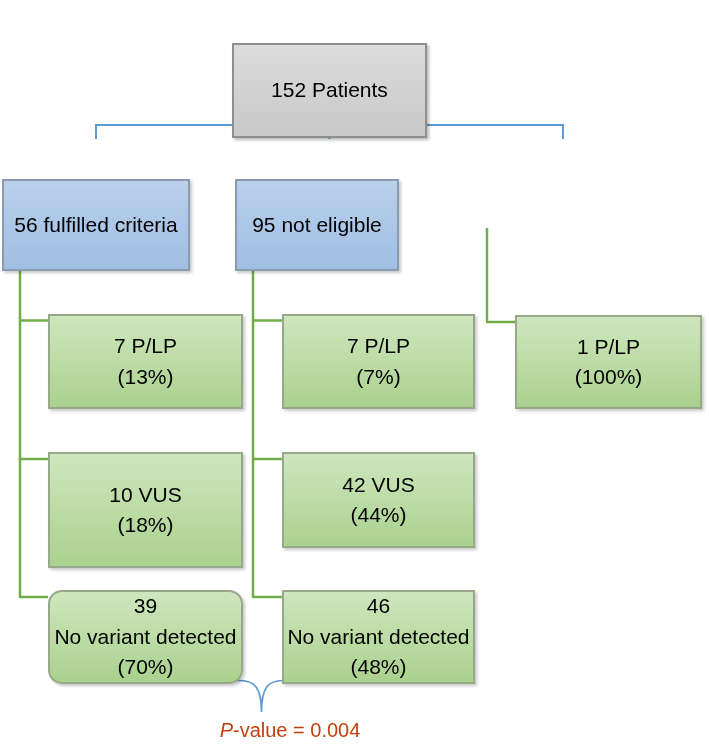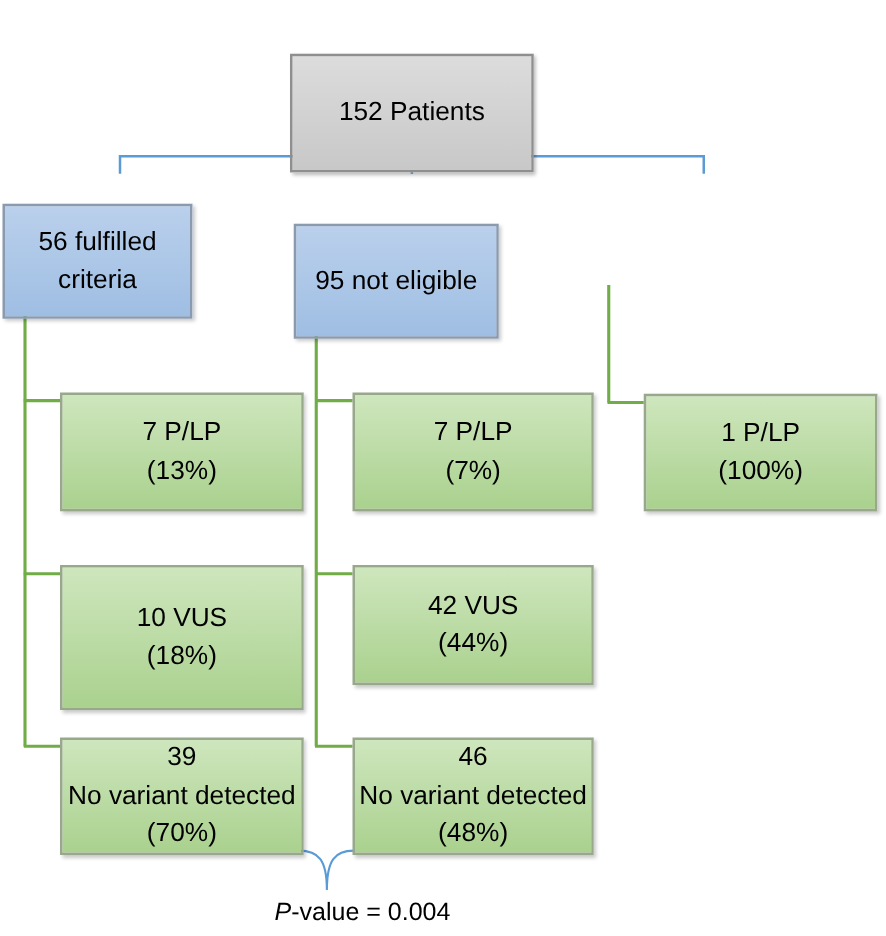--- a/index.html
+++ b/index.html
@@ -33,21 +33,21 @@
   }
   .outcome {
     background:linear-gradient(180deg,#cee6bd 0%,#aad18e 100%);
     border:2px solid #98a98b;
     box-shadow:2px 2px 3px rgba(0,0,0,0.22);
   }
   .pvalue {
     position:absolute;
     left:140px; top:719px; width:300px;
     text-align:center;
-    font-size:20px; color:#000000;
+    font-size:20px; color:#c2410c;
     z-index:1;
   }
   .pvalue .p-ital { font-style:italic; }
 </style>
 </head>
 <body>
 
 <div class="stage">
 
   <svg class="wires" viewBox="0 0 709 749" aria-hidden="true">
@@ -82,36 +82,36 @@
     <g stroke="#5b9bd5" stroke-width="1.7" fill="none" stroke-linecap="round">
       <path d="M145,649 C145,669 150,680.5 169,680.5 L239,680.5 C255,680.5 261.5,688 261.5,712
                C261.5,688 268,680.5 283,680.5 L353,680.5 C372,680.5 377,669 377,649"></path>
     </g>
   </svg>
 
   <div class="node root" style="left:232px; top:2px; width:195px; height:95px;">
     <div>152 Patients</div>
   </div>
 
-  <div class="node branch" style="left:2px; top:122px; width:152px; height:92px;">
+  <div class="node branch" style="left:2px; top:138px; width:188px; height:92px;">
     <div>56 fulfilled criteria</div>
   </div>
   <div class="node branch" style="left:235px; top:138px; width:164px; height:92px;">
     <div>95 not eligible</div>
   </div>
 
   <div class="node outcome" style="left:48px; top:273px; width:195px; height:95px;">
     <div>7 P/LP</div>
     <div>(13%)</div>
   </div>
   <div class="node outcome" style="left:48px; top:411px; width:195px; height:116px;">
     <div>10 VUS</div>
     <div>(18%)</div>
   </div>
-  <div class="node outcome" style="left:48px; top:549px; width:195px; height:94px;">
+  <div class="node outcome" style="left:48px; top:549px; width:195px; height:94px;border-radius:14px;">
     <div>39</div>
     <div>No variant detected</div>
     <div>(70%)</div>
   </div>
 
   <div class="node outcome" style="left:282px; top:273px; width:193px; height:95px;">
     <div>7 P/LP</div>
     <div>(7%)</div>
   </div>
   <div class="node outcome" style="left:282px; top:411px; width:193px; height:96px;">

